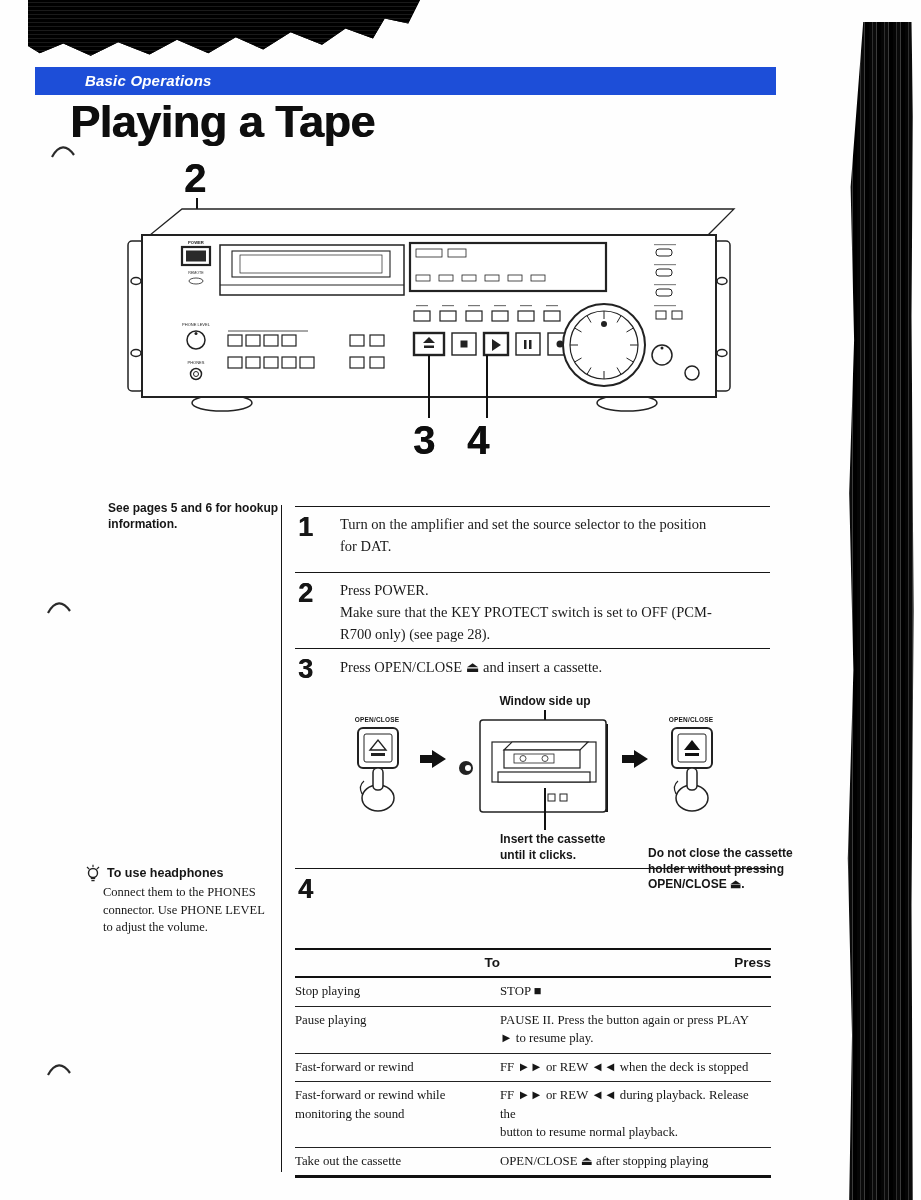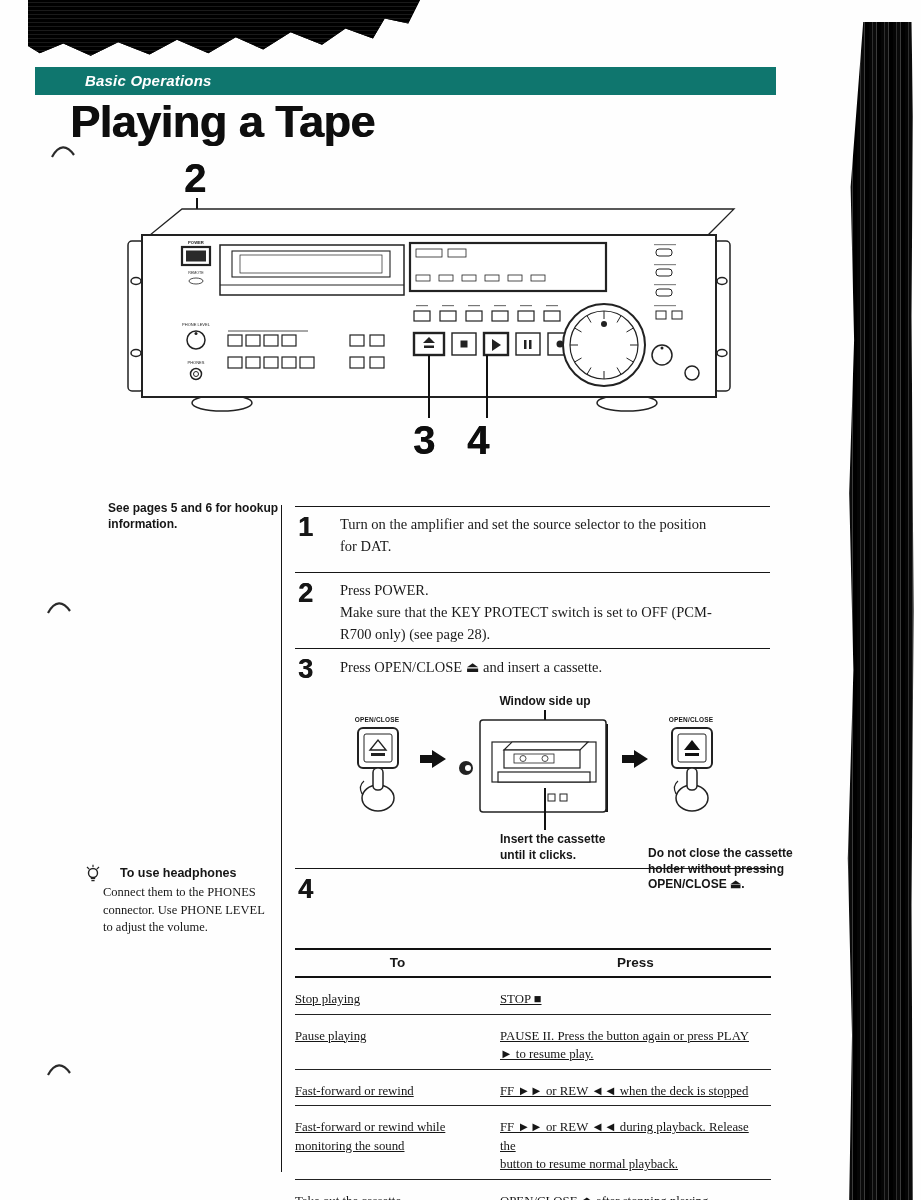--- a/index.html
+++ b/index.html
@@ -10,47 +10,47 @@
   
   #blob{left:28px;top:0;width:392px;height:62px;background:#0a0a0a;
         background-image:repeating-linear-gradient(0deg,#000 0 3px,#1a1a1a 3px 4px);
         clip-path:polygon(0 0,100% 0,97% 38%,91% 30%,88% 62%,81% 46%,75% 72%,67% 52%,60% 80%,53% 60%,46% 86%,38% 64%,31% 88%,23% 68%,16% 90%,9% 70%,3% 86%,0 74%);}
   #band{left:845px;top:22px;width:70px;height:1178px;
         background:
           repeating-linear-gradient(90deg,#050505 0 3px,#2e2e2e 3px 4px,#0a0a0a 4px 7px,#3a3a3a 7px 8px,#000 8px 12px);
         clip-path:polygon(26% 0,95% 0,97% 8%,95% 25%,98% 50%,95% 75%,97% 100%,6% 100%,10% 86%,4% 71%,12% 55%,6% 40%,13% 27%,8% 14%,26% 0);}
   .squiggle{position:absolute;}
   
-  #secbar{left:35px;top:67px;width:741px;height:28px;background:#0f766e;}
+  #secbar{left:35px;top:67px;width:741px;height:28px;background:#1d4ed8;}
   #secbar span{display:block;padding:5px 0 0 50px;color:#fff;font:italic 700 15px "Liberation Sans",sans-serif;letter-spacing:.2px;}
   #title{left:70px;top:96px;font:700 45px "Liberation Sans",sans-serif;color:#0e0e0e;
          text-shadow:.7px 0 0 currentColor;letter-spacing:-.5px;}
   
   .callout{font:700 40px "Liberation Sans",sans-serif;color:#0e0e0e;text-shadow:.6px 0 0 currentColor;}
   .cline{position:absolute;width:2px;background:#111;}
   
   #hookup{left:88px;top:500px;width:190px;font:700 12px/1.35 "Liberation Sans",sans-serif;margin-left:20px;}
-  #tiprow{left:84px;top:864px;width:200px;display:flex;align-items:flex-start;gap:18px;}
+  #tiprow{left:84px;top:864px;width:200px;display:flex;align-items:flex-start;gap:5px;}
   #tiptitle{font:700 12.5px "Liberation Sans",sans-serif;padding-top:2px;}
   #tipbody{left:103px;top:884px;width:180px;font:12.5px/1.4 "Liberation Serif",serif;}
   #divider{left:281px;top:505px;width:1px;height:667px;background:#161616;}
   
   .steprule{left:295px;width:475px;height:1px;background:#161616;}
   .stepnum{font:700 27px "Liberation Sans",sans-serif;text-shadow:.5px 0 0 currentColor;}
   .steptext{width:445px;font:14.5px/1.5 "Liberation Serif",serif;color:#1a1a1a;}
   
   .figlabel{font:700 12px/1.3 "Liberation Sans",sans-serif;}
   .oclabel{font:700 6.5px "Liberation Sans",sans-serif;text-align:center;letter-spacing:.2px;}
   .leader{position:absolute;width:2px;background:#111;}
   
   #ptable{left:295px;top:948px;width:476px;}
   #ptable table{width:100%;border-collapse:collapse;border-top:2px solid #111;border-bottom:3px solid #111;}
-  #ptable th{font:700 13.5px "Liberation Sans",sans-serif;text-align:center;padding:5px 0 6px;border-bottom:2px solid #111;}
-  #ptable td{font:12.8px/1.45 "Liberation Serif",serif;padding:12px 6px 5px 0;border-bottom:1px solid #222;
-             vertical-align:top;white-space:pre-line;text-decoration:underline;}
+  #ptable th{font:700 13.5px "Liberation Sans",sans-serif;text-align:right;padding:5px 0 6px;border-bottom:2px solid #111;}
+  #ptable td{font:12.8px/1.45 "Liberation Serif",serif;padding:4px 6px 5px 0;border-bottom:1px solid #222;
+             vertical-align:top;white-space:pre-line;}
   #ptable tr:last-child td{border-bottom:none;}
   #ptable .colto{width:205px;}
   svg text{font-family:"Liberation Sans",sans-serif;fill:#222;}
 </style>
 </head>
 <body>
 
 <div id="page">
 
   <div id="blob" class="abs"></div>

